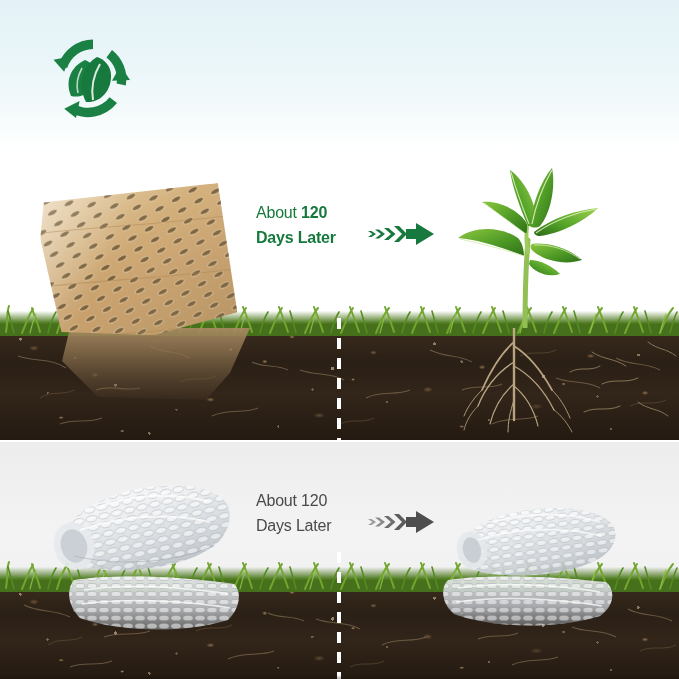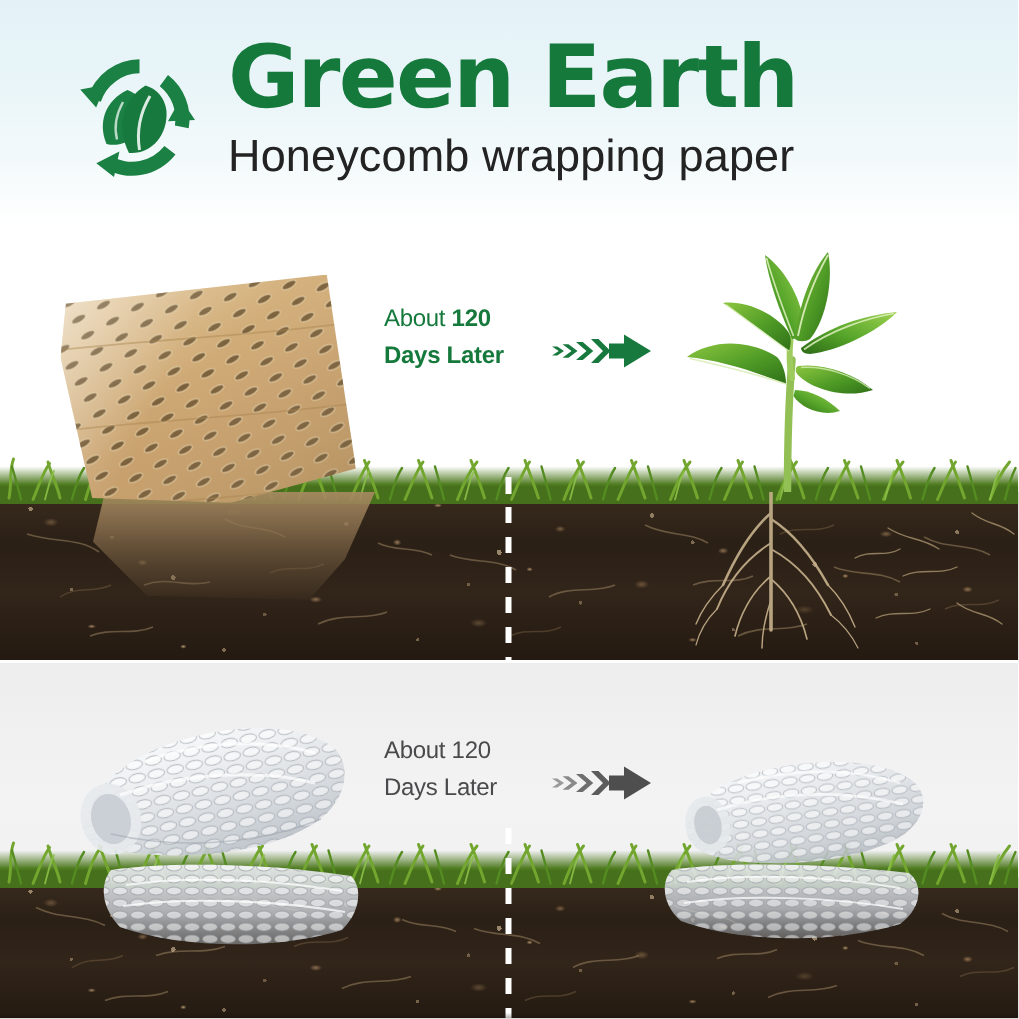--- a/index.html
+++ b/index.html
@@ -186,22 +186,20 @@
 
         <g>
           <path d="M47 30 C32 37 27 52 33 66 C45 69 58 60 58 45 C58 38 53 32 47 30 Z" fill="#1a8043"></path>
           <path d="M59 27 C44 36 39 54 48 72 C63 73 74 60 73 44 C72 35 66 29 59 27 Z" fill="#17793d"></path>
           <path d="M62 34 C55 46 53 58 55 70" stroke="#ffffff" stroke-width="2" fill="none" opacity=".85"></path>
           <path d="M44 38 C39 47 38 55 40 63" stroke="#ffffff" stroke-width="1.6" fill="none" opacity=".7"></path>
         </g>
       </svg>
     </div>
 
-    <div class="brand-title">Green Earth</div>
-    <div class="brand-sub">Honeycomb wrapping paper</div>
   </div>
 
   <div class="panel panel-top">
 
     <div class="soil" style="top:176px; height:112px;">
       <svg class="soil-twigs" viewBox="0 0 679 112" preserveAspectRatio="none" aria-hidden="true">
         <g stroke="#b49a72" stroke-width="1.1" fill="none" opacity=".8">
           <path d="M18 28 C36 34 52 30 66 40"></path>
           <path d="M96 62 C112 56 124 64 140 60"></path>
           <path d="M150 18 C164 26 176 22 190 30"></path>

